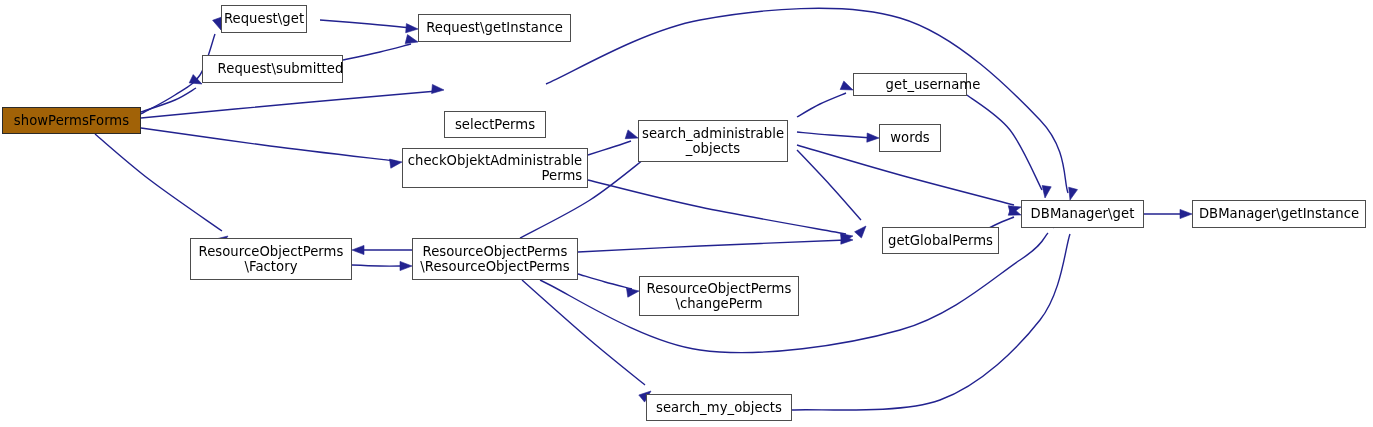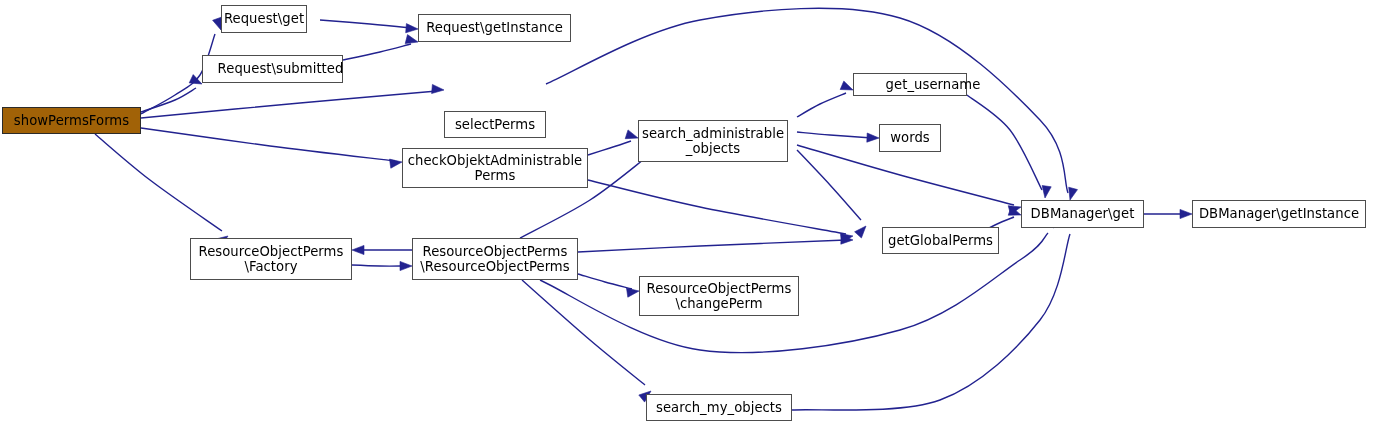--- a/index.html
+++ b/index.html
@@ -117,21 +117,21 @@
         <path class="edge-path" d="M792,410 C816.7,408.3 898.7,415.0 940,400 C981.3,385.0 1018.3,347.7 1040,320 C1061.7,292.3 1065.0,248.3 1070,234"></path>
         <polygon class="edge-head" points="1072.0 228.0 1079.7 217.7 1070.9 215.2"></polygon>
       </g>
   </svg>
   <div id="node-layer">
       <div class="node-box highlight" style="left: 2px; top: 107px; width: 139px; height: 27px;"><span class="node-label">showPermsForms</span></div>
       <div class="node-box" style="left: 221px; top: 5px; width: 86px; height: 28px;"><span class="node-label">Request\get</span></div>
       <div class="node-box" style="left: 418px; top: 14px; width: 153px; height: 28px; text-align: right;"><span class="node-label">Request\getInstance</span></div>
       <div class="node-box" style="left: 202px; top: 55px; width: 141px; height: 28px; padding-left: 16px;"><span class="node-label">Request\submitted</span></div>
       <div class="node-box" style="left: 444px; top: 77px; width: 102px; height: 27px; margin-top: 34px;"><span class="node-label">selectPerms</span></div>
-      <div class="node-box" style="left: 402px; top: 148px; width: 186px; height: 40px;"><span class="node-label">checkObjektAdministrable
+      <div class="node-box" style="left: 402px; top: 148px; width: 186px; height: 40px; text-align: right;"><span class="node-label">checkObjektAdministrable
 Perms</span></div>
       <div class="node-box" style="left: 638px; top: 108px; width: 150px; height: 42px; margin-top: 12px;"><span class="node-label">search_administrable
 _objects</span></div>
       <div class="node-box" style="left: 853px; top: 73px; width: 114px; height: 23px; padding-left: 46px;"><span class="node-label">get_username</span></div>
       <div class="node-box" style="left: 879px; top: 124px; width: 62px; height: 28px; text-align: center;"><span class="node-label">words</span></div>
       <div class="node-box" style="left: 853px; top: 227px; width: 117px; height: 27px; margin-left: 29px;"><span class="node-label">getGlobalPerms</span></div>
       <div class="node-box" style="left: 1021px; top: 200px; width: 123px; height: 28px; text-align: right;"><span class="node-label">DBManager\get</span></div>
       <div class="node-box" style="left: 1192px; top: 200px; width: 174px; height: 28px;"><span class="node-label">DBManager\getInstance</span></div>
       <div class="node-box" style="left: 190px; top: 238px; width: 162px; height: 42px;"><span class="node-label">ResourceObjectPerms
 \Factory</span></div>

